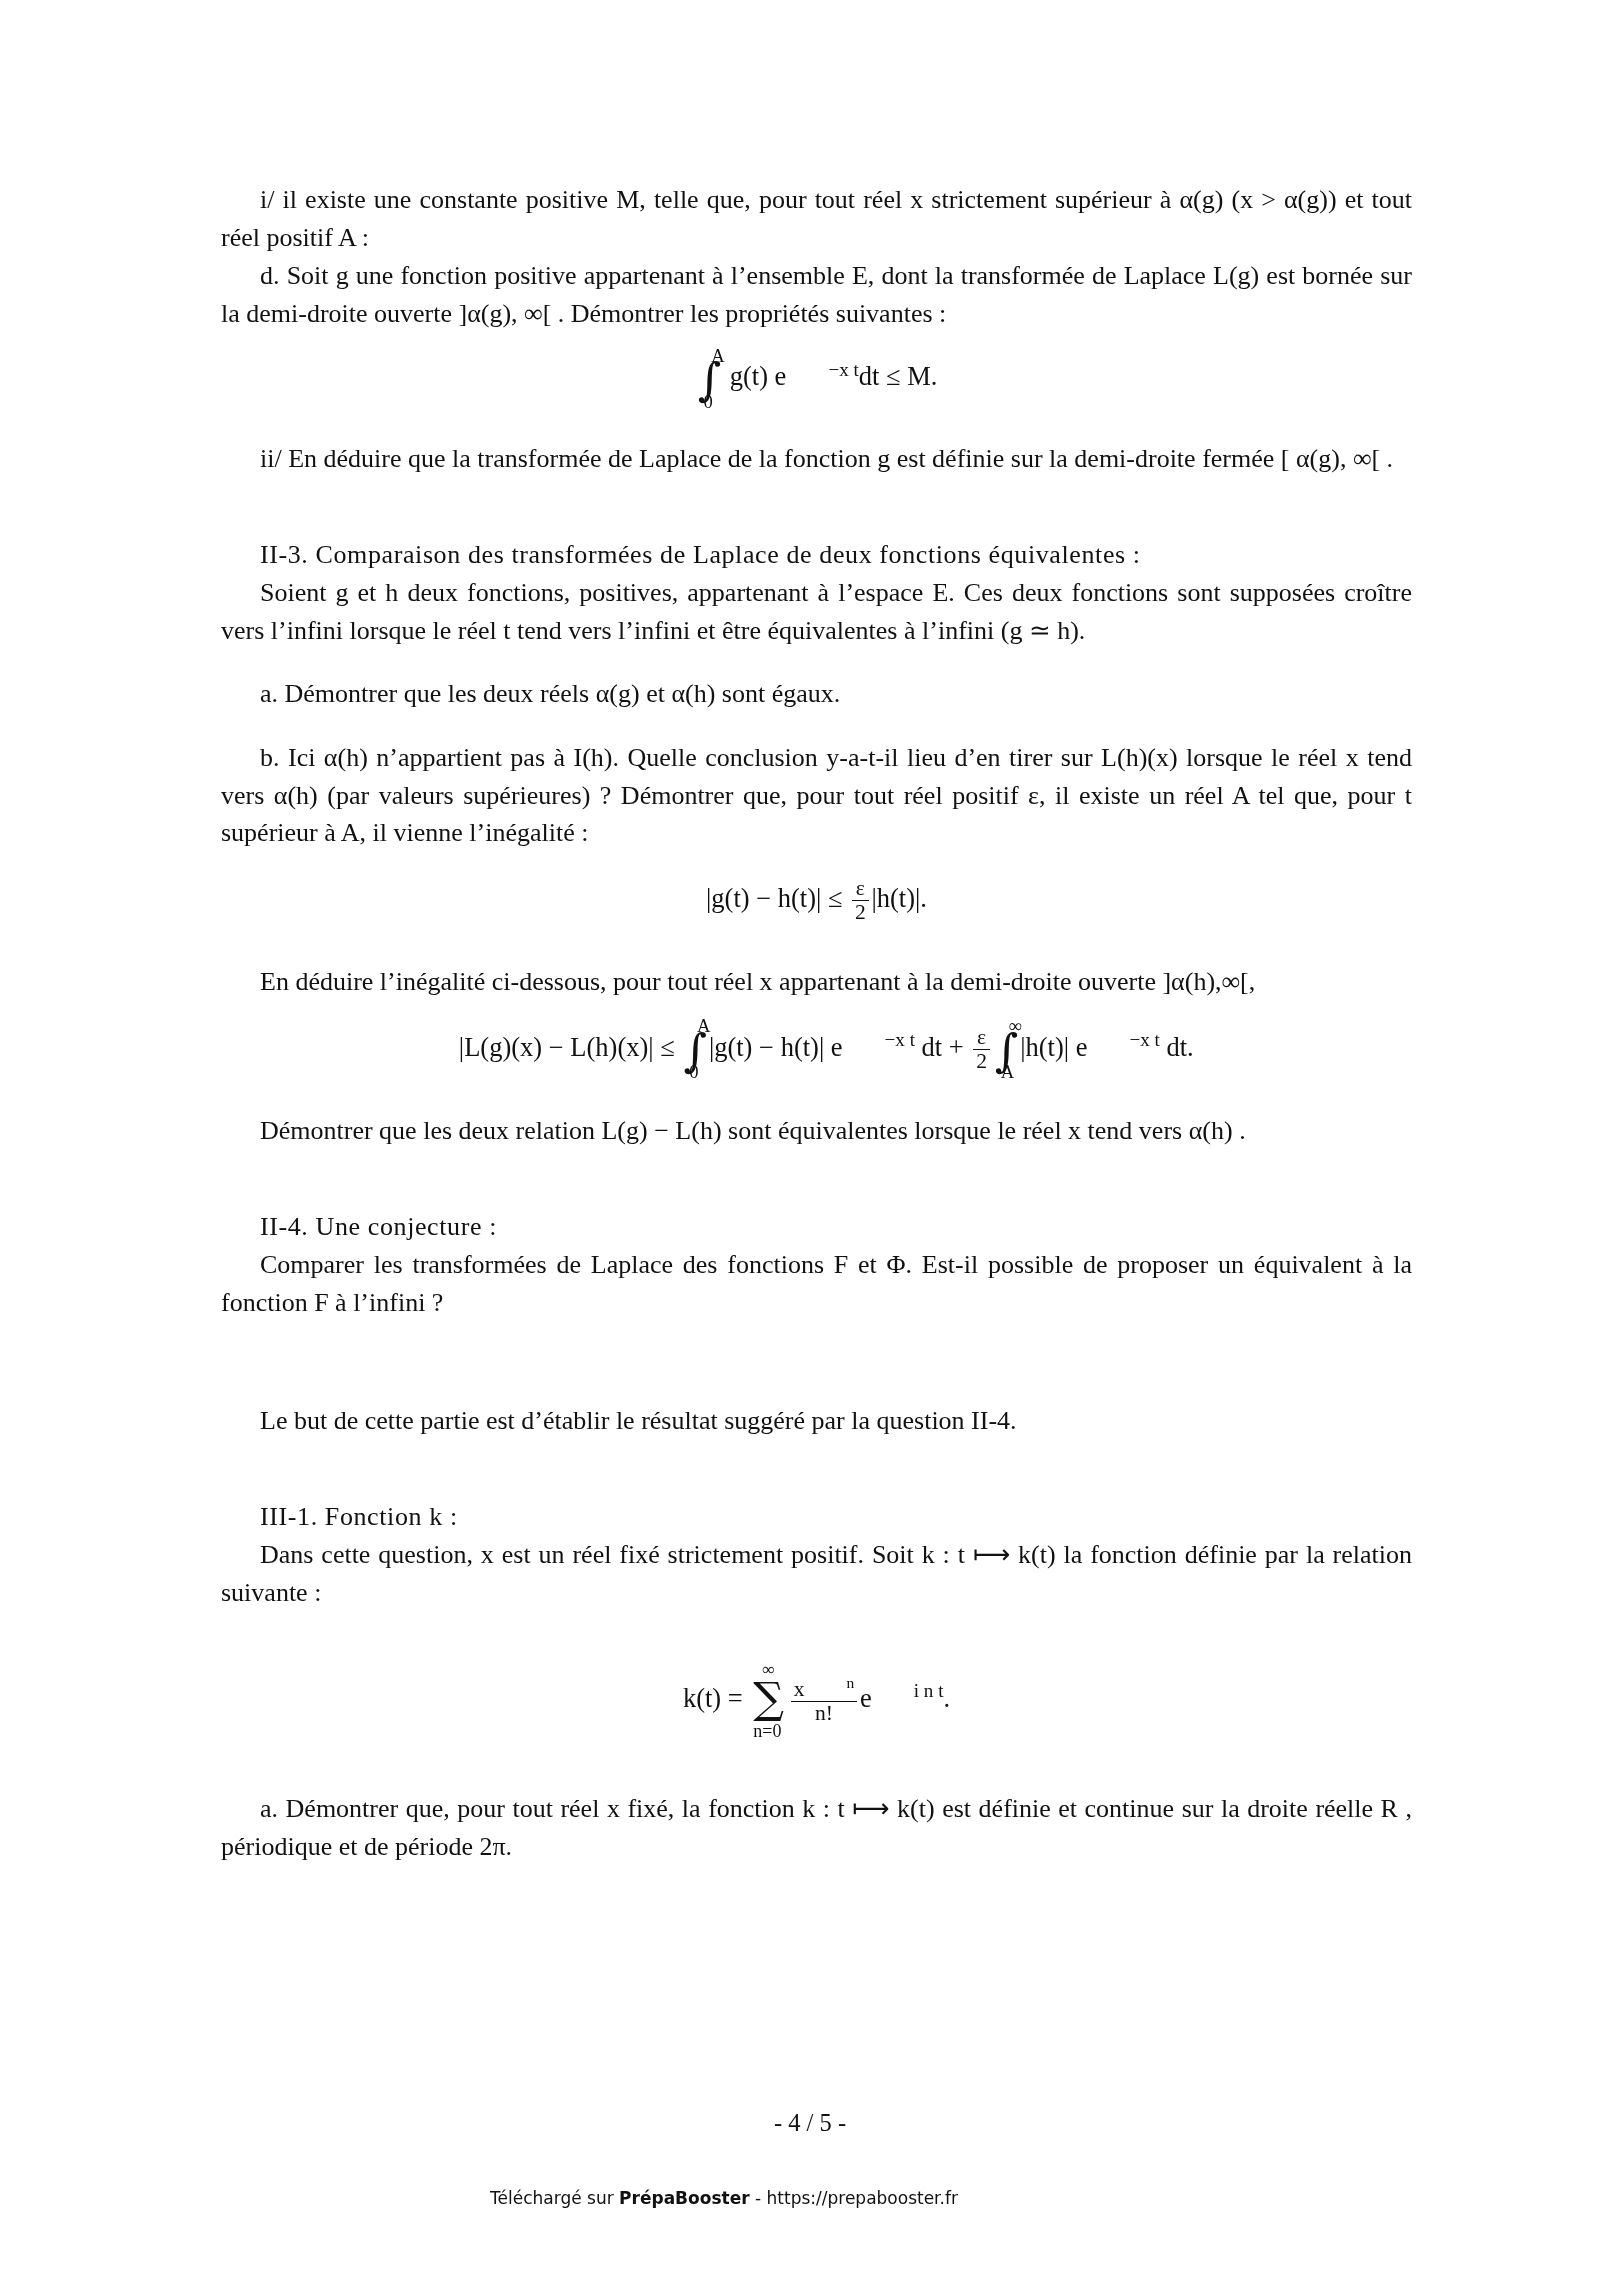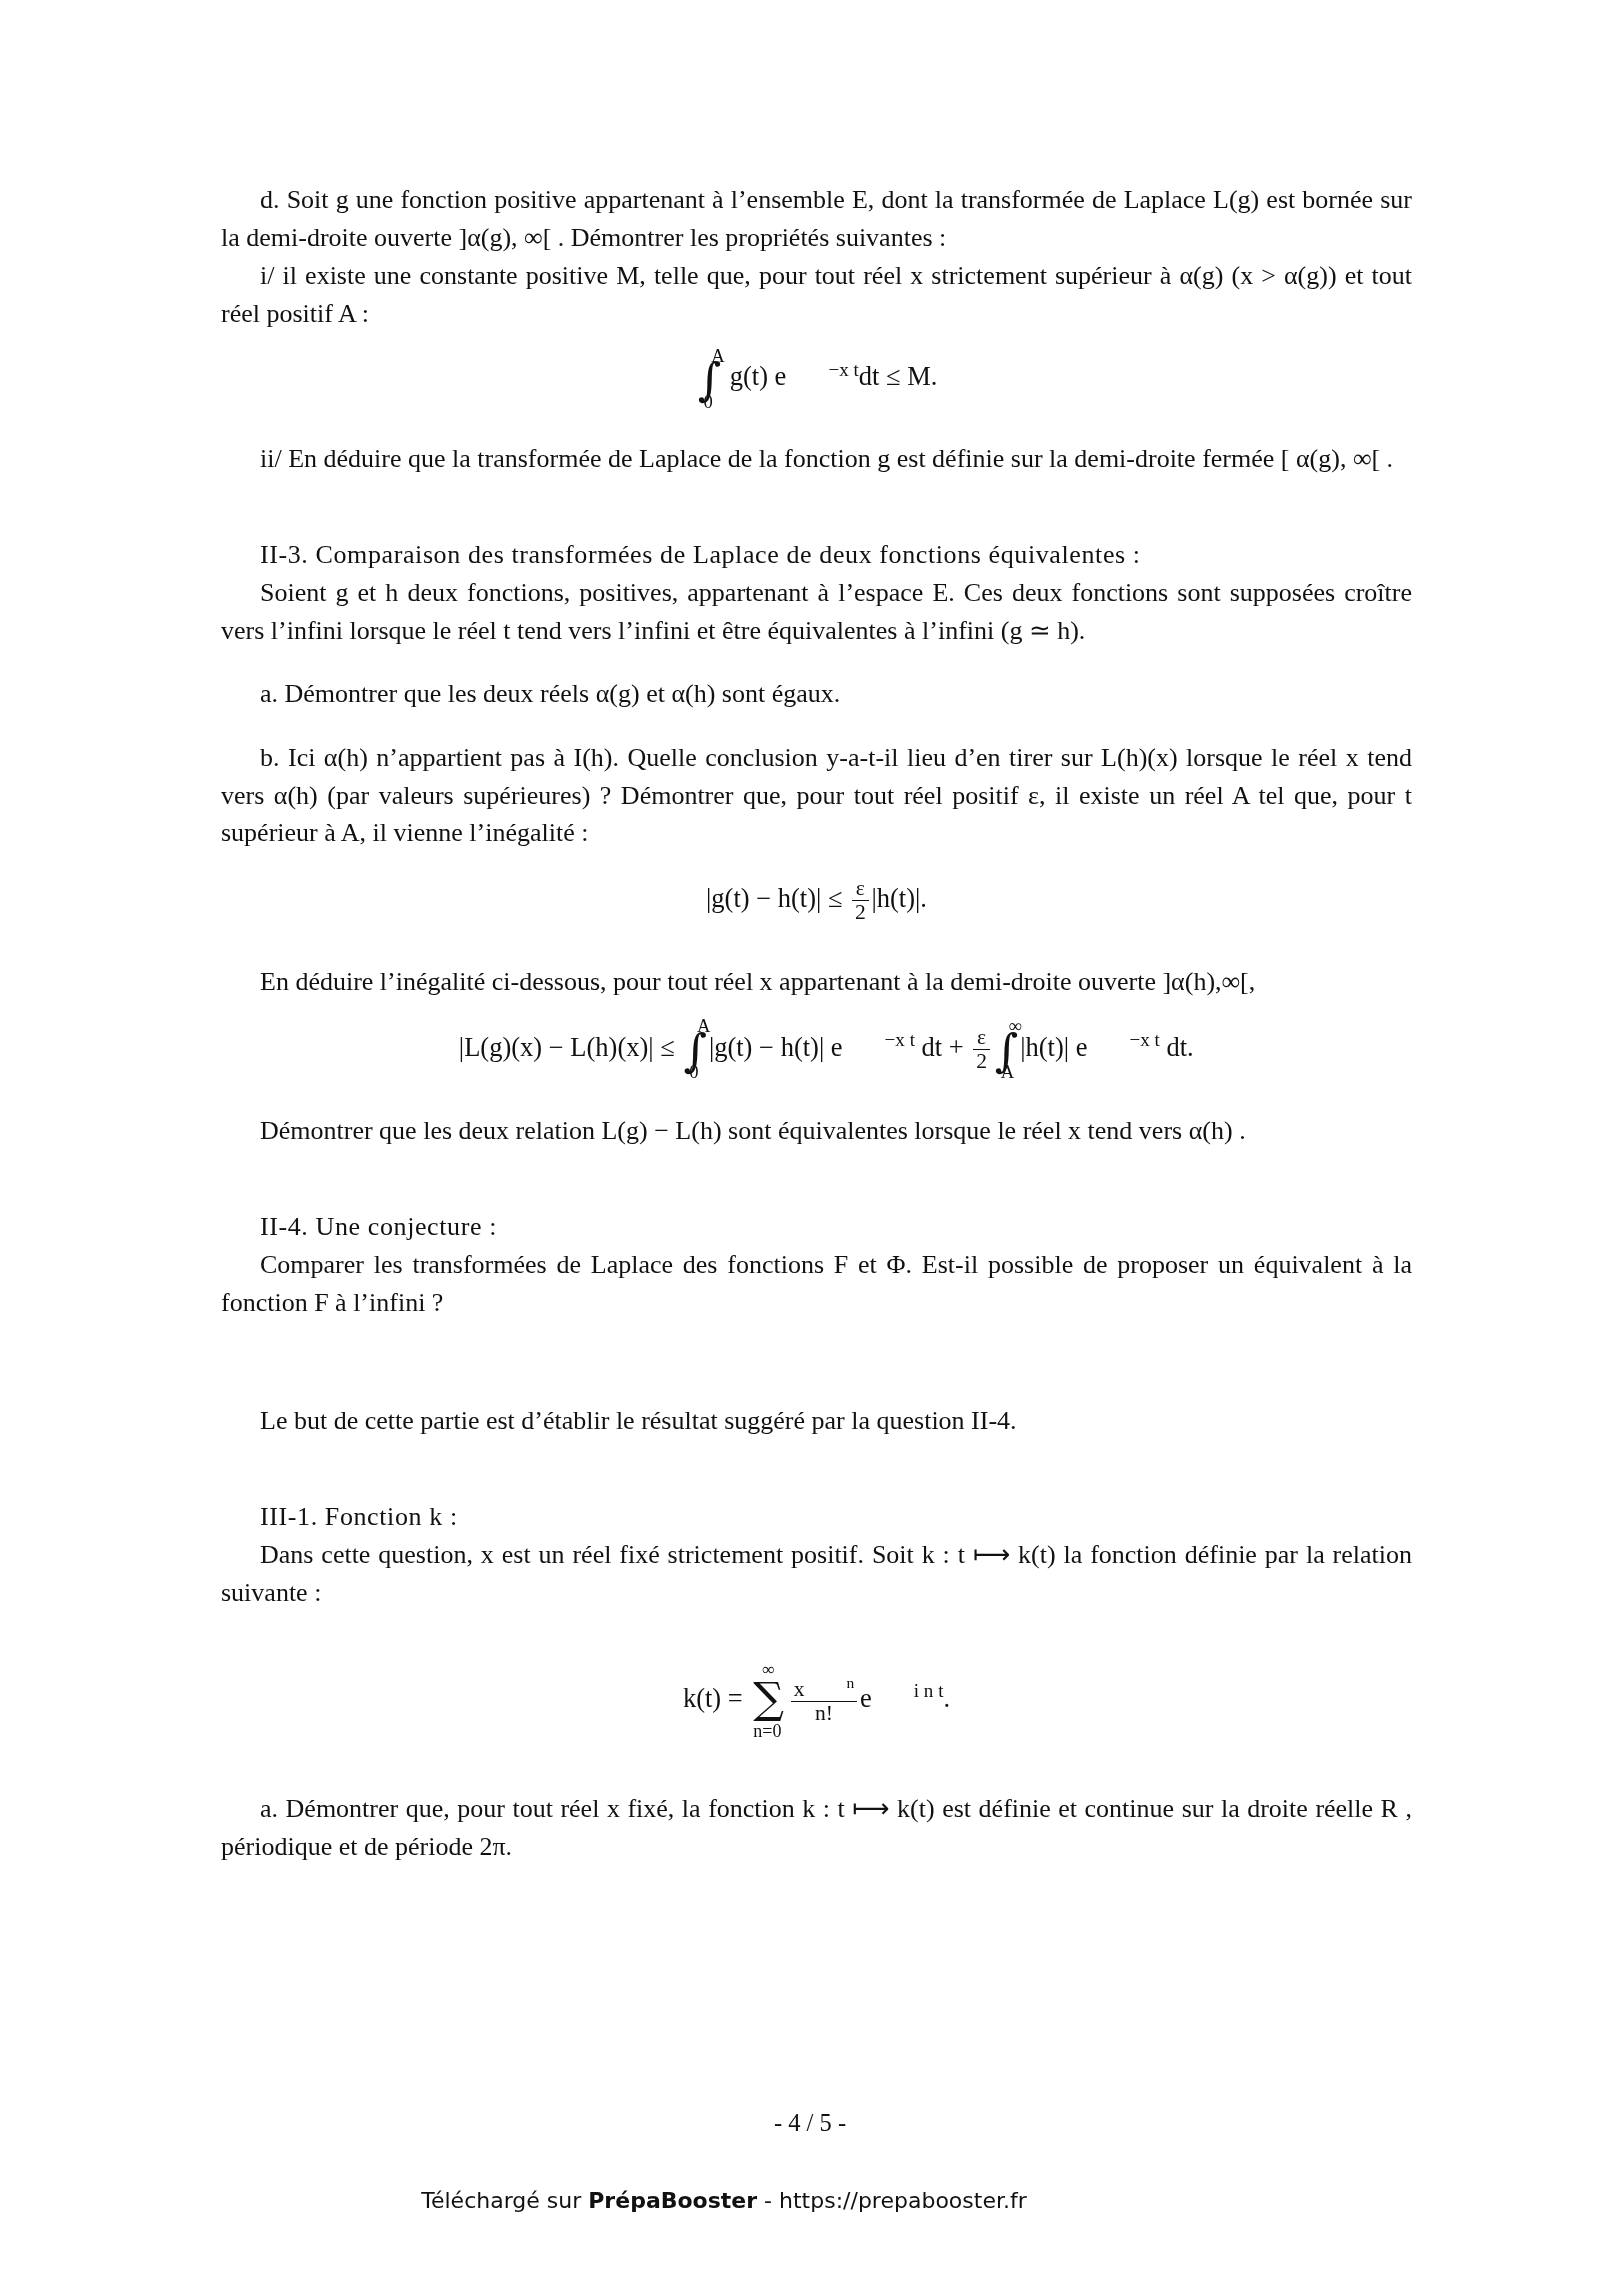--- a/index.html
+++ b/index.html
@@ -129,36 +129,36 @@
     width: 1620px;
     text-align: center;
     font-size: 24.5px;
   }
   .footer-bar {
     position: absolute;
     left: 0;
     top: 2188px;
     width: 1448px;
     text-align: center;
-    font-size: 22px;
+    font-size: 17px;
     font-family: "DejaVu Sans", sans-serif;
     color: #111;
   }
   .footer-bar b { font-weight: bold; }
 </style>
 </head>
 <body>
 
 <div class="page">
 
   <div class="content">
 
+    <p class="indent">i/ il existe une constante positive M, telle que, pour tout réel x strictement supérieur à α(g) (x &gt; α(g)) et tout réel positif A :</p>
+
     <p class="indent">d. Soit g une fonction positive appartenant à l’ensemble E, dont la transformée de Laplace L(g) est bornée sur la demi-droite ouverte  ]α(g), ∞[ . Démontrer les propriétés suivantes :</p>
-
-    <p class="indent">i/ il existe une constante positive M, telle que, pour tout réel x strictement supérieur à α(g) (x &gt; α(g)) et tout réel positif A :</p>
 
     <div class="eq">
       <span class="intg">
         <span class="sym">∫</span>
         <span class="up">A</span>
         <span class="lo">0</span>
       </span>
       <span>g(t) e</span><span class="sup">−x t</span><span>dt ≤ M.</span>
     </div>
 

